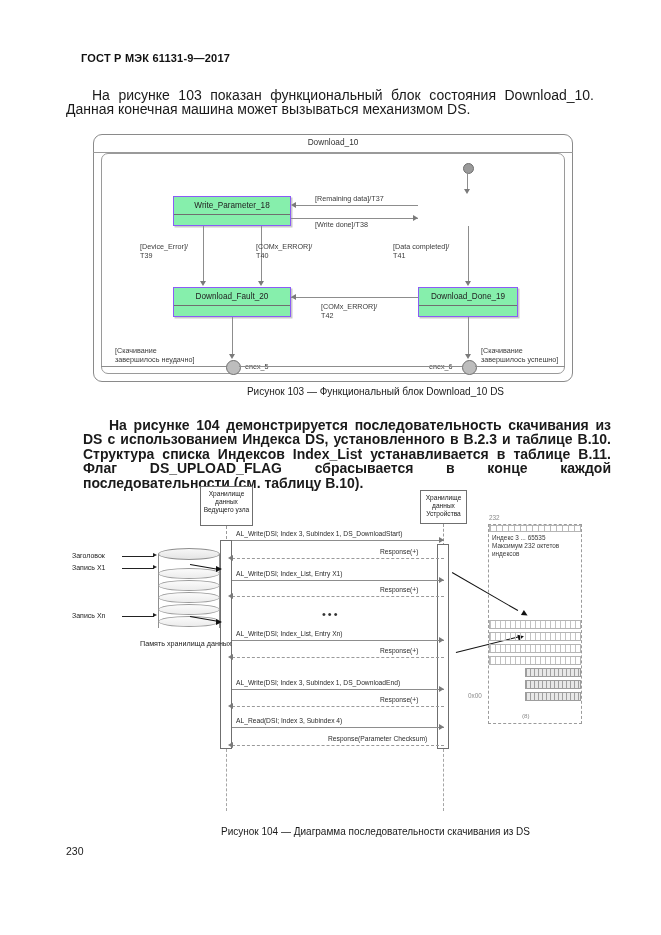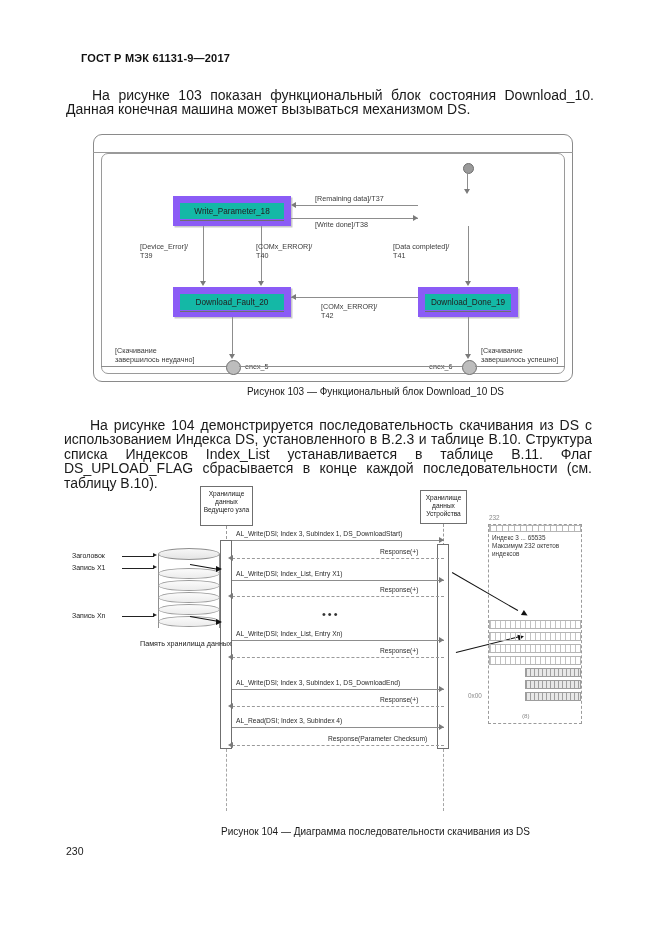--- a/index.html
+++ b/index.html
@@ -22,21 +22,21 @@
   
   .para {
     position:absolute;
     font-size:14px;
     line-height:14.4px;
     text-align:justify;
     color:#1a1a1a;
   }
   .para .ind { display:inline-block; width:26px; }
   #para1 { left:66px; top:88px; width:528px; }
-  #para2 { left:64px; top:418px; width:528px; }
+  #para2 { left:83px; top:418px; width:528px;font-weight:bold; }
 
   .caption {
     position:absolute;
     font-size:10px;
     text-align:center;
     width:100%;
     color:#1a1a1a;
     margin-left:45px;
   }
   #cap103 { top:386px; left:0; }
@@ -66,22 +66,22 @@
     border-top:1px solid #9a9a9a;
   }
   #fig103 .inner {
     position:absolute; left:8px; top:19px; right:8px; bottom:8px;
     border:1px solid #9a9a9a;
     border-radius:7px;
   }
 
   .state {
     position:absolute;
-    border:7px solid #8b5cf6;
-    background:#14b8a6;
+    border:1px solid #8b5cf6;
+    background:#86efac;
     box-sizing:border-box;
     box-shadow:1.5px 1.5px 0 rgba(150,150,150,.5);
   }
   .state .name {
     height:17px; line-height:17px;
     text-align:center;
     font-size:8.2px;
     color:#222;
     border-bottom:1px solid #6f6f6f;
     white-space:nowrap;
@@ -245,20 +245,21 @@
 <body>
 
 <div class="page">
 
   <div class="doc-header">ГОСТ Р МЭК 61131-9—2017</div>
 
   <div class="para" id="para1"><span class="ind"></span><span>На рисунке 103 показан функциональный блок состояния Download_10. Данная конечная машина может вызываться механизмом DS.</span></div>
 
   <div id="fig103">
     <div class="outer"></div>
+    <div class="outer-title">Download_10</div>
     <div class="outer-sep"></div>
     <div class="inner"></div>
 
     <div class="startdot" style="left:370px; top:29px;"></div>
     <div class="ln v" style="left:374px; top:38px; height:18px;"></div>
     <div class="arrowhead ah-down" style="left:371px; top:55px;"></div>
 
     <div class="state" id="s-write">
       <div class="name">Write_Parameter_18</div>
       <div class="body"></div>

